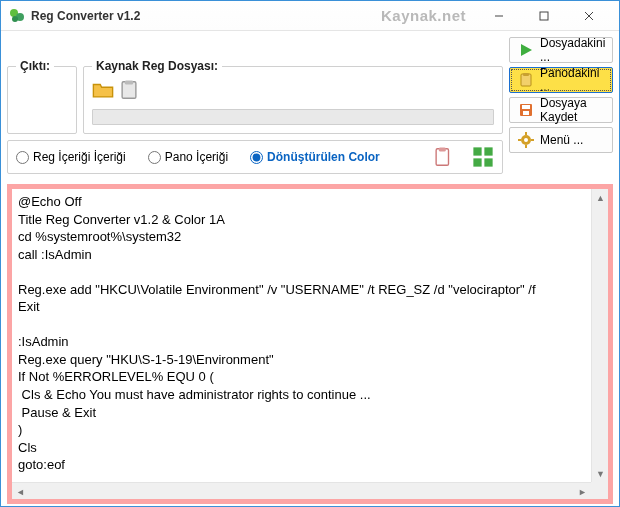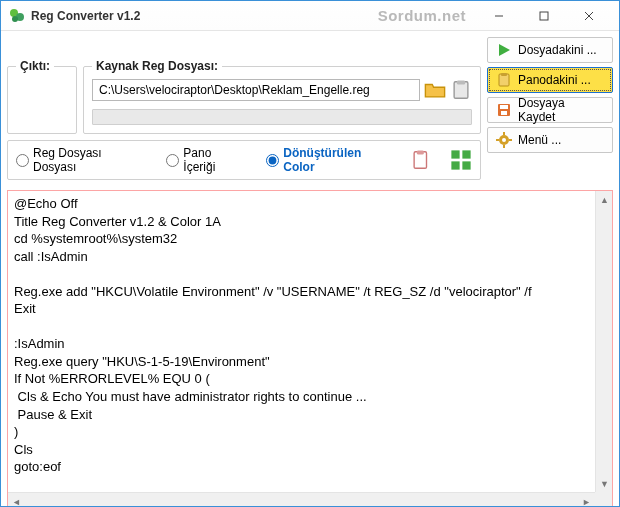--- a/index.html
+++ b/index.html
@@ -6,59 +6,59 @@
 body { font-family: "Segoe UI", Tahoma, sans-serif; font-size: 12px; background: #fff; width: 620px; height: 507px; overflow: hidden; border: 1px solid #3a90d8; }
 .titlebar { height: 30px; background: linear-gradient(#fff, #fdfdfd); display: flex; align-items: center; padding: 0 8px; border-bottom: 1px solid #e5e5e5; }
 .titlebar .app-icon { width: 16px; height: 16px; margin-right: 6px; }
 .titlebar .title { font-size: 12px; color: #333; font-weight: bold; }
 .titlebar .brand { margin-left: auto; font-size: 15px; font-weight: 600; color: #b9b9b9; letter-spacing: .5px; }
 .winbtns { display: flex; margin-left: 10px; }
 .winbtn { width: 45px; height: 29px; display: flex; align-items: center; justify-content: center; color: #555; }
 .winbtn svg { width: 10px; height: 10px; }
 .content { display: flex; padding: 6px; gap: 6px; }
 .left { flex: 1; }
-.right { width: 126px; display: flex; flex-direction: column; gap: 4px; }
+.right { width: 104px; display: flex; flex-direction: column; gap: 4px; }
 .topgroups { display: flex; gap: 6px; margin-top: 22px; }
 fieldset { border: 1px solid #d0d0d0; border-radius: 2px; padding: 6px 8px 8px 8px; }
 legend { padding: 0 4px; font-size: 12px; font-weight: 600; color: #222; }
 .fs-output { width: 70px; }
 .fs-source { flex: 1; }
 .radio-v { display: flex; flex-direction: column; gap: 6px; margin-top: 2px; }
 .radio-v label, .radio-h label { display: flex; align-items: center; gap: 4px; cursor: pointer; font-size: 12px; }
 input[type=radio] { accent-color: #0a64c2; }
 .path-row { display: flex; align-items: center; gap: 4px; }
 .path-input { flex: 1; height: 22px; border: 1px solid #b8b8b8; padding: 2px 6px; font-size: 12px; background: #fff; }
 .icon-btn { width: 22px; height: 22px; border: none; background: transparent; display: flex; align-items: center; justify-content: center; cursor: pointer; border-radius: 2px; }
 .progress { margin-top: 8px; height: 16px; border: 1px solid #cfcfcf; background: #e9e9e9; border-radius: 1px; }
 .viewbar { display: flex; align-items: center; gap: 18px; border: 1px solid #d0d0d0; border-radius: 2px; padding: 5px 8px; margin-top: 6px; }
 .radio-h { display: flex; align-items: center; gap: 22px; flex: 1; }
 .cmd-btn { display: flex; align-items: center; gap: 6px; height: 26px; border: 1px solid #c8c8c8; background: #fdfdfd; border-radius: 2px; padding: 0 8px; cursor: pointer; font-size: 12px; text-align: left; }
 .cmd-btn.selected { border: 1px solid #1a6fd1; background: #fde047; outline: 1px dotted #555; outline-offset: -3px; }
 .cmd-btn .ico { width: 16px; height: 16px; flex-shrink: 0; }
-.output-area { margin: 4px 6px 6px 6px; border: 1px solid #fca5a5; height: 320px; position: relative; background: #fff; }
+.output-area { margin: 4px 6px 6px 6px; border: 5px solid #fca5a5; height: 320px; position: relative; background: #fff; }
 .output-text { padding: 4px 6px; font-family: "Segoe UI", sans-serif; font-size: 13px; line-height: 1.35; white-space: pre; overflow: hidden; }
 .sb-v { position: absolute; right: 0; top: 0; bottom: 17px; width: 17px; background: #f0f0f0; border-left: 1px solid #e4e4e4; }
 .sb-h { position: absolute; left: 0; right: 17px; bottom: 0; height: 17px; background: #f0f0f0; border-top: 1px solid #e4e4e4; }
 .sb-corner { position: absolute; right: 0; bottom: 0; width: 17px; height: 17px; background: #f0f0f0; }
 .sb-arrow { position: absolute; width: 17px; height: 17px; display:flex; align-items:center; justify-content:center; color:#777; font-size:9px; }
 .sb-v .up{top:0;} .sb-v .down{bottom:0;}
 .sb-h .lft{left:0;} .sb-h .rgt{right:0;}
 .blue-dot { color: #0a64c2; font-weight: 600; }
 </style>
 </head>
 <body>
 
 <div class="titlebar">
   <svg class="app-icon" viewBox="0 0 16 16">
       <circle cx="5" cy="5" r="4" fill="#5fbf3f"></circle>
       <circle cx="11" cy="9" r="4" fill="#3f9f5f"></circle>
       <circle cx="6" cy="11" r="3" fill="#2f8f4f"></circle>
     </svg>
   <span class="title">Reg Converter v1.2</span>
-  <span class="brand">Sordum.net</span>
+  <span class="brand">Kaynak.net</span>
   <div class="winbtns">
     <div class="winbtn">
         <svg viewBox="0 0 10 10">
           <line x1="1" y1="5" x2="9" y2="5" stroke="#444" stroke-width="1"></line>
         </svg>
       </div>
     <div class="winbtn">
         <svg viewBox="0 0 10 10">
           <rect x="1" y="1" width="8" height="8" fill="none" stroke="#444" stroke-width="1"></rect>
         </svg>
@@ -74,42 +74,41 @@
 
 <div class="content">
   <div class="left">
     <div class="topgroups">
       <fieldset class="fs-output">
         <legend>Çıktı:</legend>
       </fieldset>
       <fieldset class="fs-source">
         <legend>Kaynak Reg Dosyası:</legend>
         <div class="path-row">
-          <input class="path-input" value="C:\Users\velociraptor\Desktop\Reklam_Engelle.reg" style="">
           <button class="icon-btn">
             <svg class="ico" viewBox="0 0 16 16">
                 <path d="M1 4h5l1 2h8v7H1z" fill="#f5c148" stroke="#c8920a"></path>
               </svg>
           </button>
           <button class="icon-btn">
             <svg class="ico" viewBox="0 0 16 16">
                 <rect x="3" y="2" width="10" height="12" rx="1" fill="#e8e8e8" stroke="#999"></rect>
                 <rect x="5" y="1" width="6" height="3" rx="1" fill="#bbb"></rect>
               </svg>
           </button>
         </div>
         <div class="progress"></div>
       </fieldset>
     </div>
 
     <div class="viewbar">
       <div class="radio-h">
         <label>
             <input type="radio" name="view" style="">
-            <span>Reg Dosyası Dosyası</span>
+            <span>Reg İçeriği İçeriği</span>
           </label>
         <label>
             <input type="radio" name="view" style="">
             <span>Pano İçeriği</span>
           </label>
         <label>
             <input type="radio" name="view" checked="" style="">
             <span class="blue-dot">Dönüştürülen Color</span>
           </label>
       </div>

